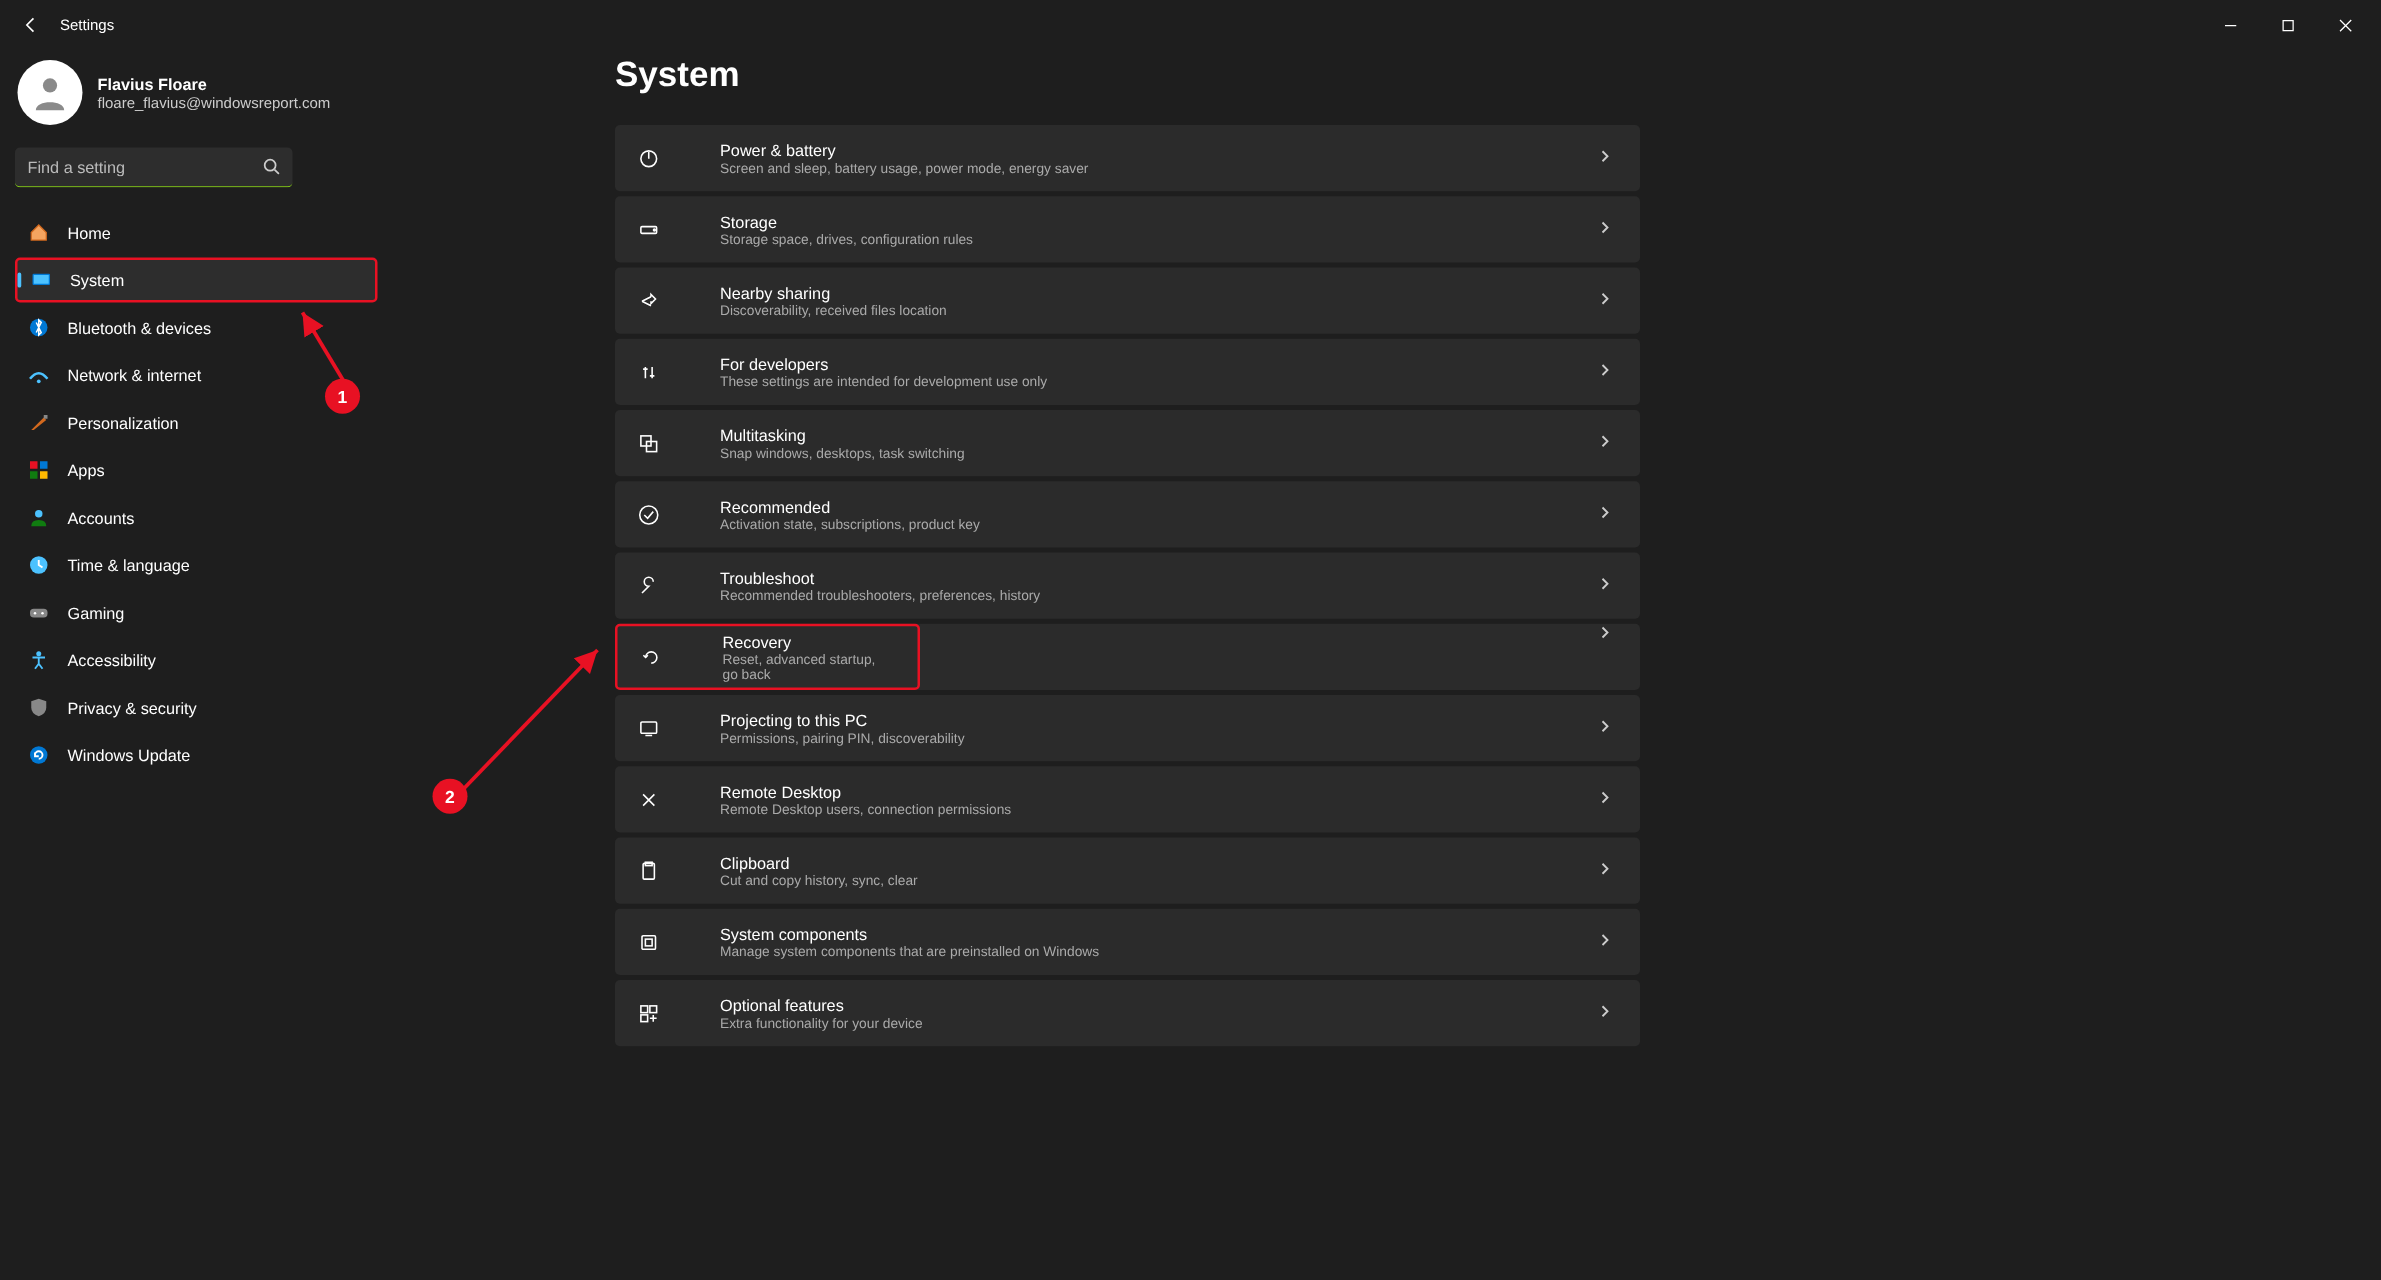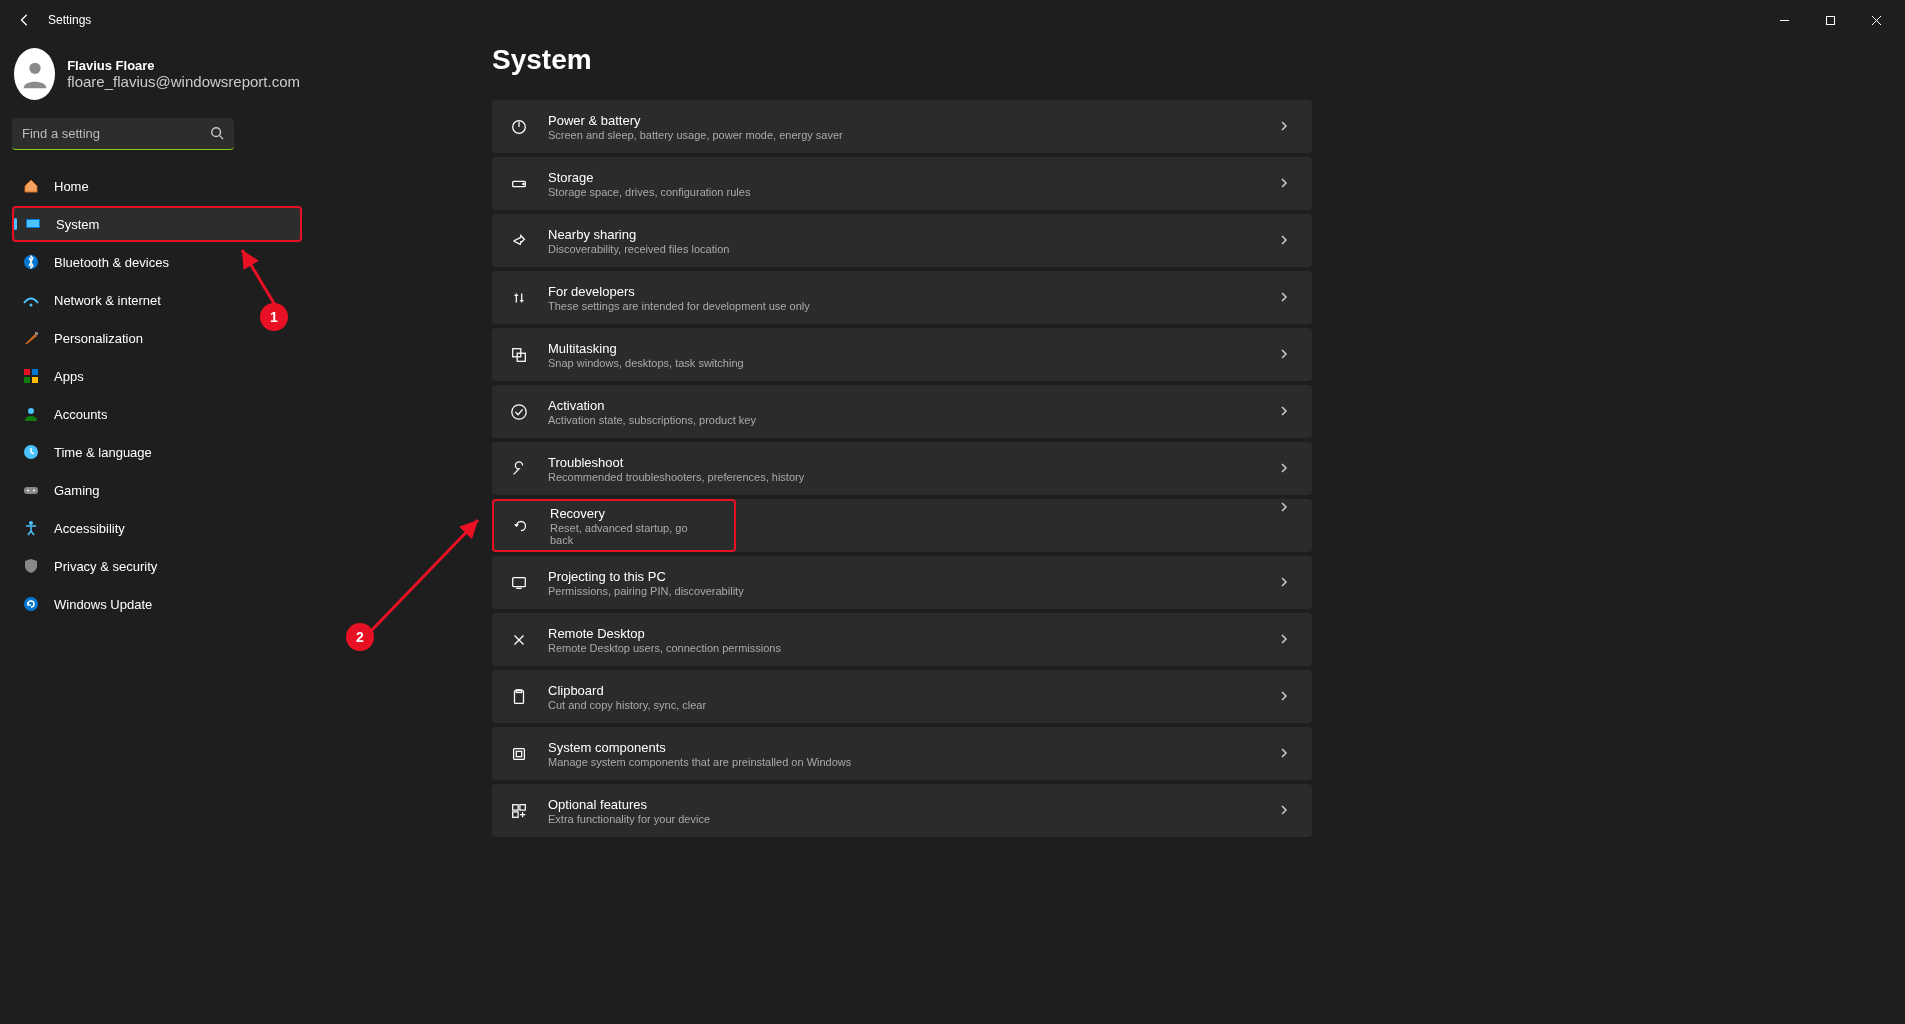--- a/index.html
+++ b/index.html
@@ -11,39 +11,39 @@
 .win-controls { margin-left: auto; display: flex; }
 .win-btn { width: 46px; height: 32px; display: flex; align-items: center; justify-content: center; cursor: pointer; }
 .win-btn svg { width: 11px; height: 11px; stroke: #fff; fill: none; stroke-width: 1; }
 
 .main { display: flex; padding: 0 12px; }
 .sidebar { width: 290px; padding-top: 4px; }
 .profile { display: flex; align-items: center; gap: 12px; padding: 4px 2px 18px 2px; }
 .avatar { width: 52px; height: 52px; border-radius: 50%; background: #fff; display: flex; align-items: center; justify-content: center; }
 .avatar svg { width: 34px; height: 34px; fill: #8a8a8a; }
 .profile-txt .name { font-size: 13px; font-weight: 600; }
-.profile-txt .email { font-size: 15px; color: #ccc; }
+.profile-txt .email { font-size: 12px; color: #ccc; }
 
 .search-wrap { position: relative; width: 222px; height: 32px; margin-bottom: 18px; }
 .search { width: 100%; height: 100%; background: #2d2d2d; border: none; border-radius: 4px; border-bottom: 1px solid #84cc16; padding: 0 34px 0 10px; color: #fff; font-size: 13px; outline: none; }
 .search::placeholder { color: #bbb; }
 .search-icon { position: absolute; right: 10px; top: 8px; }
 .search-icon svg { width: 14px; height: 14px; stroke: #ccc; fill: none; stroke-width: 1.6; }
 
 .nav { display: flex; flex-direction: column; gap: 2px; }
 .nav-item { display: flex; align-items: center; gap: 14px; height: 36px; padding: 0 10px; border-radius: 4px; cursor: pointer; font-size: 13px; position: relative; }
 .nav-item.active { background: #2d2d2d; }
 .nav-item.active::before { content: ""; position: absolute; left: 0; top: 10px; bottom: 10px; width: 3px; background: #4cc2ff; border-radius: 2px; }
 .nav-icon { width: 18px; height: 18px; display: flex; align-items: center; justify-content: center; }
 .nav-icon svg { width: 16px; height: 16px; }
 
 .content { flex: 1; padding-left: 190px; padding-top: 4px; max-width: 1010px; }
 .page-title { font-size: 28px; font-weight: 600; margin-bottom: 24px; }
 .cards { display: flex; flex-direction: column; gap: 4px; }
-.card { display: flex; align-items: center; background: #2b2b2b; border-radius: 4px; height: 53px; padding: 0 22px 0 16px; cursor: pointer; position: relative; }
+.card { display: flex; align-items: center; background: #2b2b2b; border-radius: 4px; height: 53px; padding: 0 22px 0 16px; cursor: pointer; position: relative; gap: 28px; }
 .card-icon { width: 22px; height: 22px; display: flex; align-items: center; justify-content: center; margin-right: 18px; }
 .card-icon svg { width: 18px; height: 18px; stroke: #fff; fill: none; stroke-width: 1.4; }
 .card-txt { flex: 1; }
 .card-title { font-size: 13px; color: #fff; }
 .card-sub { font-size: 11px; color: #aaa; margin-top: 1px; }
 .chevron svg { width: 12px; height: 12px; stroke: #ccc; fill: none; stroke-width: 1.5; }
 
 .highlight-box { border: 2px solid #e81123; border-radius: 4px; }
 .marker { position: absolute; width: 28px; height: 28px; background: #e81123; border-radius: 50%; display: flex; align-items: center; justify-content: center; color: #fff; font-size: 14px; font-weight: 600; z-index: 10; }
 .arrow-svg { position: absolute; z-index: 9; pointer-events: none; }
@@ -289,21 +289,21 @@
             </svg></span>
         </div>
         <div class="card">
           <span class="card-icon">
             <svg viewBox="0 0 20 20">
               <circle cx="10" cy="10" r="8"></circle>
               <path d="M6 10 L9 13 L14 7"></path>
             </svg>
           </span>
           <div class="card-txt">
-            <div class="card-title">Activation</div>
+            <div class="card-title">Recommended</div>
             <div class="card-sub">Activation state, subscriptions, product key</div>
           </div>
           <span class="chevron"><svg viewBox="0 0 12 12">
               <path d="M4 2 L8 6 L4 10"></path>
             </svg></span>
         </div>
         <div class="card">
           <span class="card-icon">
             <svg viewBox="0 0 20 20">
               <path d="M14 6 A4 4 0 1 0 10 10 L4 16"></path>

